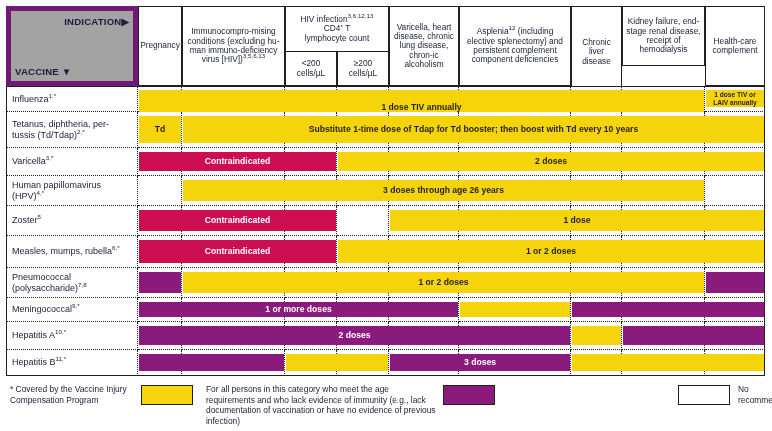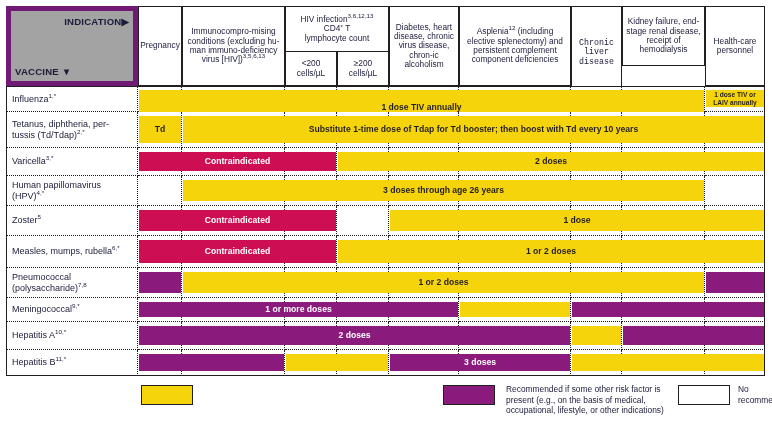--- a/index.html
+++ b/index.html
@@ -61,33 +61,33 @@
       <div class="hdrbox" style="left: 285px; top: 6px; width: 104px; height: 46px; border-bottom: 1px solid rgb(35, 31, 32);">
         <div>HIV infection<sup>3,6,12,13</sup><br>CD4⁺ T<br>lymphocyte count</div>
       </div>
       <div class="hdrbox" style="left: 285px; top: 52px; width: 52px; height: 34px; border-top: none;">
         <div>&lt;200<br>cells/µL</div>
       </div>
       <div class="hdrbox" style="left: 337px; top: 52px; width: 52px; height: 34px; border-top: none;">
         <div>≥200<br>cells/µL</div>
       </div>
       <div class="hdrbox" style="left: 389px; top: 6px; width: 70px; height: 80px;">
-        <div>Diabetes, heart disease, chronic virus disease, chron-​ic alcoholism</div>
+        <div>Varicella, heart disease, chronic lung disease, chron-​ic alcoholism</div>
       </div>
       <div class="hdrbox" style="left: 459px; top: 6px; width: 112px; height: 80px;">
         <div>Asplenia<sup>12</sup> (including elective splenectomy) and persistent complement component deficiencies</div>
       </div>
-      <div class="hdrbox" style="left: 571px; top: 6px; width: 51px; height: 92px; font-family: Liberation Mono, monospace;">
+      <div class="hdrbox" style="left: 571px; top: 6px; width: 51px; height: 92px;">
         <div>Chronic liver disease</div>
       </div>
       <div class="hdrbox" style="left: 622px; top: 6px; width: 83px; height: 60px;">
         <div>Kidney failure, end-​stage renal disease, receipt of hemodialysis</div>
       </div>
       <div class="hdrbox" style="left: 705px; top: 6px; width: 60px; height: 80px;">
-        <div>Health-​care personnel</div>
+        <div>Health-​care complement</div>
       </div>
     </div>
 
   <div id="body-region">
       <div class="rowlbl first" style="left: 6px; top: 86px; width: 132px; height: 26px;">
         <span>Influenza<sup>1,*</sup></span>
       </div>
       <div class="gridcell toprow" style="left: 138px; top: 86px; width: 44px; height: 26px;"></div>
       <div class="gridcell toprow" style="left: 182px; top: 86px; width: 103px; height: 26px;"></div>
       <div class="gridcell toprow" style="left: 285px; top: 86px; width: 52px; height: 26px;"></div>
@@ -282,22 +282,23 @@
       </div>
       <div class="bar p" style="left: 390px; top: 354px; width: 180px; height: 17px;">
         <span>3 doses</span>
       </div>
       <div class="bar y" style="left: 572px; top: 354px; width: 192px; height: 17px;">
         <span></span>
       </div>
     </div>
 
   <div class="legend">
+    <div class="lgtext" style="left:4px;top:2px;width:120px;">* Covered by the Vaccine Injury Compensation Program</div>
 
     <div class="swatch sw-y" style="left:135px;top:3px;width:52px;height:20px;"></div>
+    <div class="lgtext" style="left:200px;top:2px;width:232px;">For all persons in this category who meet the age requirements and who lack evidence of immunity (e.g., lack documentation of vaccination or have no evidence of previous infection)</div>
 
     <div class="swatch sw-p" style="left:437px;top:3px;width:52px;height:20px;"></div>
-    <div class="lgtext" style="left:500px;top:2px;width:176px;">Recommended if some other risk factor is present (e.g., on the basis of medical, occupational, lifestyle, or other indications)</div>
 
     <div class="swatch sw-w" style="left:672px;top:3px;width:52px;height:20px;"></div>
     <div class="lgtext" style="left:732px;top:2px;width:40px;">No recommendation</div>
   </div>
 </div>
 
 </body></html>

